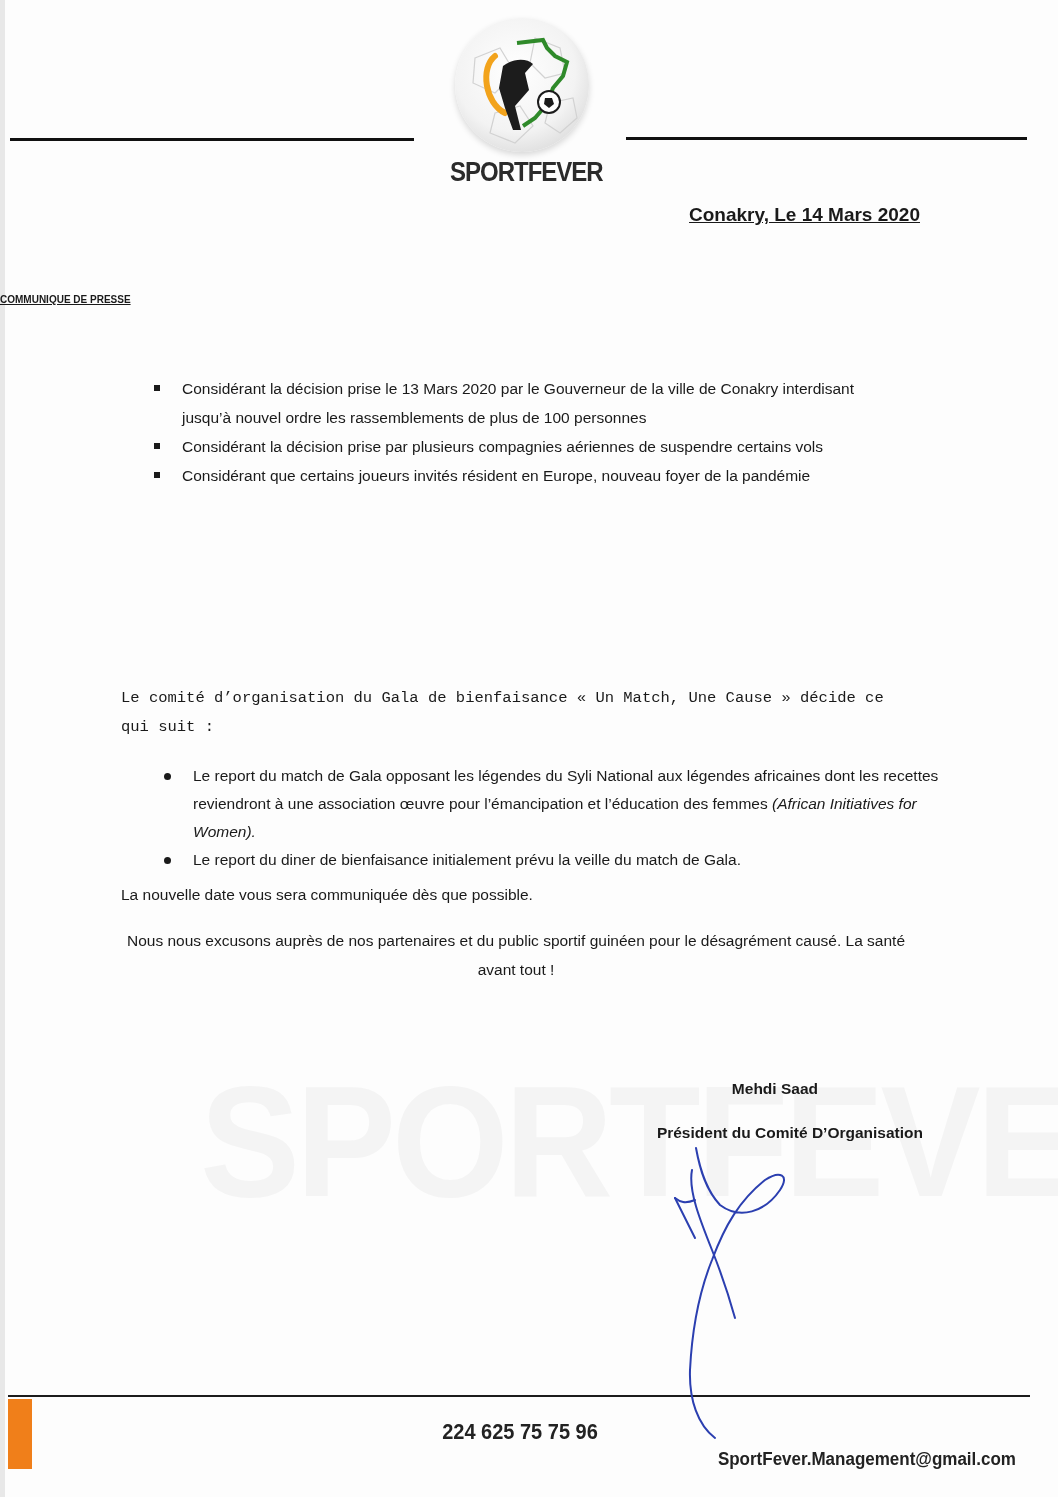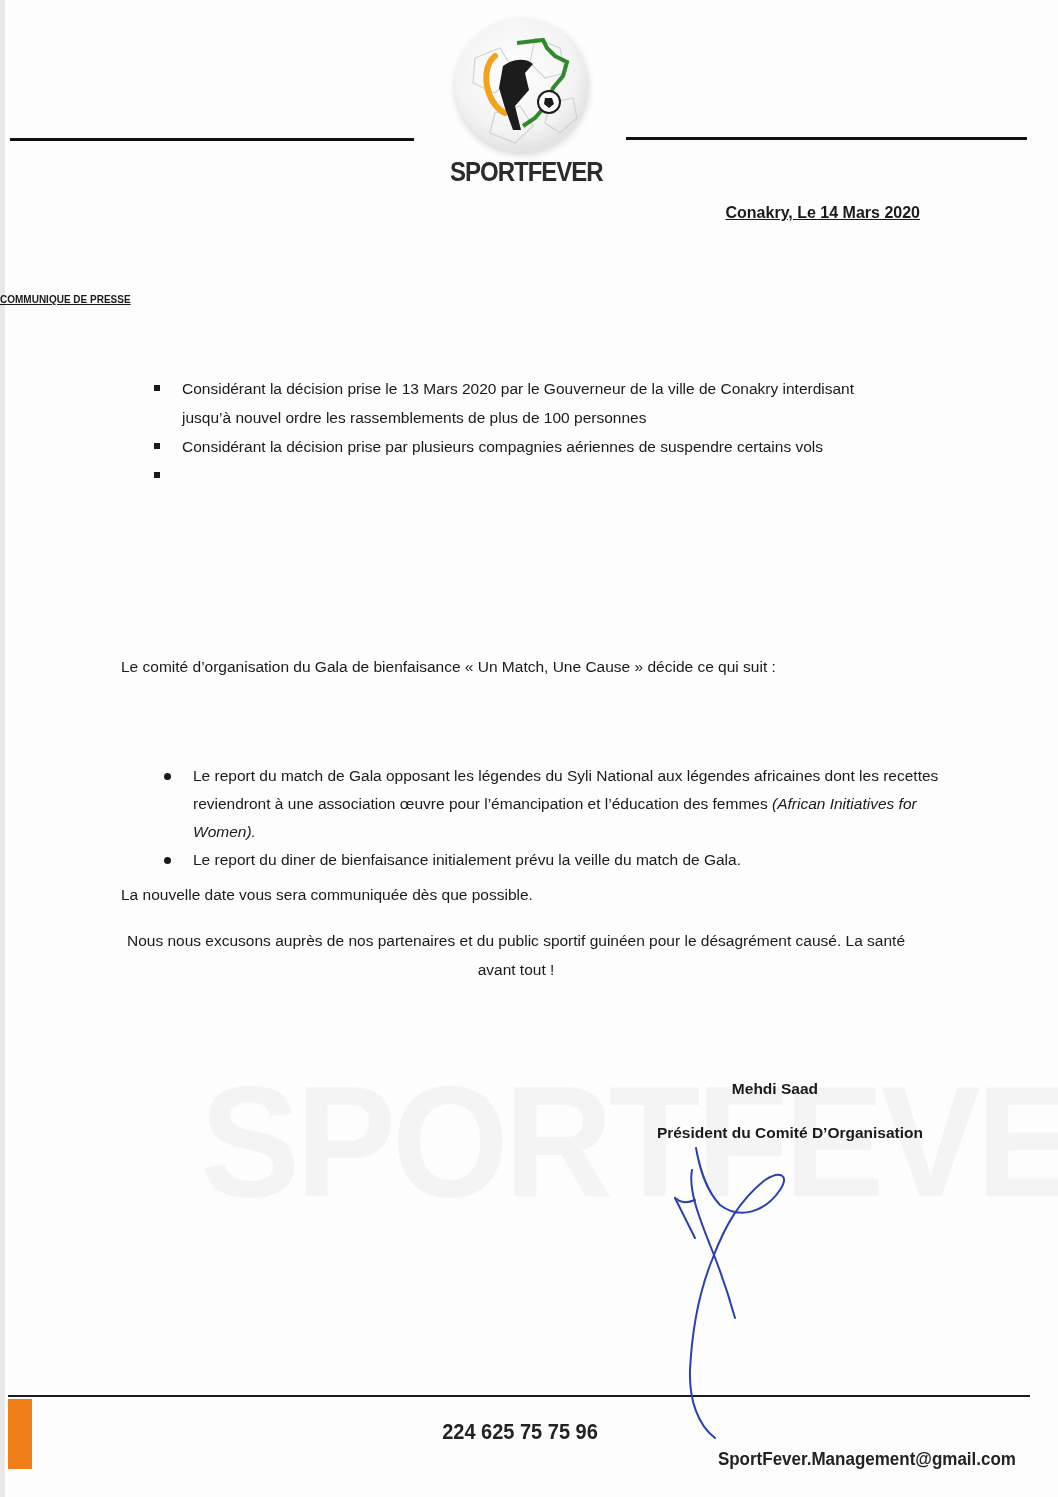--- a/index.html
+++ b/index.html
@@ -13,29 +13,29 @@
     .header-rule { position: absolute; height: 3px; background: #111; top: 138px; }
     .header-rule.left { left: 10px; width: 404px; }
     .header-rule.right { left: 626px; width: 401px; top: 137px; }
     .logo-wrap { position: absolute; left: 450px; top: 18px; width: 150px; height: 160px; }
     .logo-ball { position: absolute; left: 5px; top: 0; width: 134px; height: 134px; border-radius: 50%;
       background: radial-gradient(circle at 45% 40%, #ffffff 0%, #f3f3f3 55%, #d8d8d8 85%, #bdbdbd 100%);
       box-shadow: 0 3px 6px rgba(0,0,0,0.15); }
     .logo-text { position: absolute; left: 0; top: 140px; width: 150px; text-align: center;
       font-family: "Liberation Sans", sans-serif; font-weight: 700; font-size: 24px; letter-spacing: -1px;
       color: #2b2b2b; transform: scaleY(1.15); }
-    .date { position: absolute; right: 138px; top: 204px; font-size: 16px; font-weight: 700;
+    .date { position: absolute; right: 138px; top: 204px; font-size: 19px; font-weight: 700;
       text-decoration: underline; color: #1a1a1a; }
     .title { position: absolute; left: 0; width: 1038px; top: 294px; text-align: left; font-size: 10px;
       font-weight: 700; text-decoration: underline; }
     .consider-list { position: absolute; left: 152px; top: 374px; width: 740px; margin: 0; padding: 0; list-style: none; }
     .consider-list li { position: relative; padding-left: 30px; font-size: 15.5px; line-height: 29px; margin-bottom: 0; }
     .consider-list li .bullet-sq { position: absolute; left: 2px; top: 11px; width: 6px; height: 6px; background: #1a1a1a; }
     .para { position: absolute; left: 121px; width: 790px; font-size: 15.5px; line-height: 29px; margin: 0; }
-    .p-intro { top: 652px; }
+    .p-intro { top: 684px; font-family: Liberation Mono, monospace; }
     .decision-list { position: absolute; left: 155px; top: 754px; width: 790px; margin: 8px; padding: 0; list-style: none; }
     .decision-list li { position: relative; padding-left: 30px; font-size: 15.5px; line-height: 28px; }
     .decision-list li .bullet-dot { position: absolute; left: 1px; top: 11px; width: 7px; height: 7px; border-radius: 50%; background: #1a1a1a; }
     .p-date { top: 880px; }
     .p-apology { top: 926px; text-align: center; }
     .watermark { position: absolute; left: 200px; top: 1055px; font-size: 150px; font-weight: 700; color: #f4f4f4;
       letter-spacing: -4px; transform: scaleY(1.05); z-index: 0; white-space: nowrap; }
     .sig-name { position: absolute; right: 240px; top: 1080px; font-size: 15.5px; font-weight: 700; }
     .sig-role { position: absolute; right: 135px; top: 1124px; font-size: 15.5px; font-weight: 700; }
     .signature { position: absolute; left: 640px; top: 1140px; width: 180px; height: 300px; z-index: 2; }
@@ -78,21 +78,21 @@
   </div>
 
   <div class="content">
     <div class="date">Conakry, Le 14 Mars 2020</div>
     <div class="title">COMMUNIQUE DE PRESSE</div>
 
     <ul class="consider-list">
       <li><span class="bullet-sq"></span></li>
       <li><span class="bullet-sq"></span><span>Considérant la décision prise le 13 Mars 2020 par le Gouverneur de la ville de Conakry interdisant jusqu’à nouvel ordre les rassemblements de plus de 100 personnes</span></li>
       <li><span class="bullet-sq"></span><span>Considérant la décision prise par plusieurs compagnies aériennes de suspendre certains vols</span></li>
-      <li><span class="bullet-sq"></span></li>
+      <li><span class="bullet-sq"></span><span>Considérant que certains joueurs invités résident en Europe, nouveau foyer de la pandémie</span></li>
     </ul>
 
     <p class="para p-intro">Le comité d’organisation du Gala de bienfaisance « Un Match, Une Cause » décide ce qui suit :</p>
 
     <ul class="decision-list">
       <li><span class="bullet-dot"></span><span>Le report du match de Gala opposant les légendes du Syli National aux légendes africaines dont les recettes reviendront à une association œuvre pour l’émancipation et l’éducation des femmes </span><em>(African Initiatives for Women).</em></li>
       <li><span class="bullet-dot"></span><span>Le report du diner de bienfaisance initialement prévu la veille du match de Gala.</span><em></em></li>
     </ul>
 
     <p class="para p-date">La nouvelle date vous sera communiquée dès que possible.</p>

